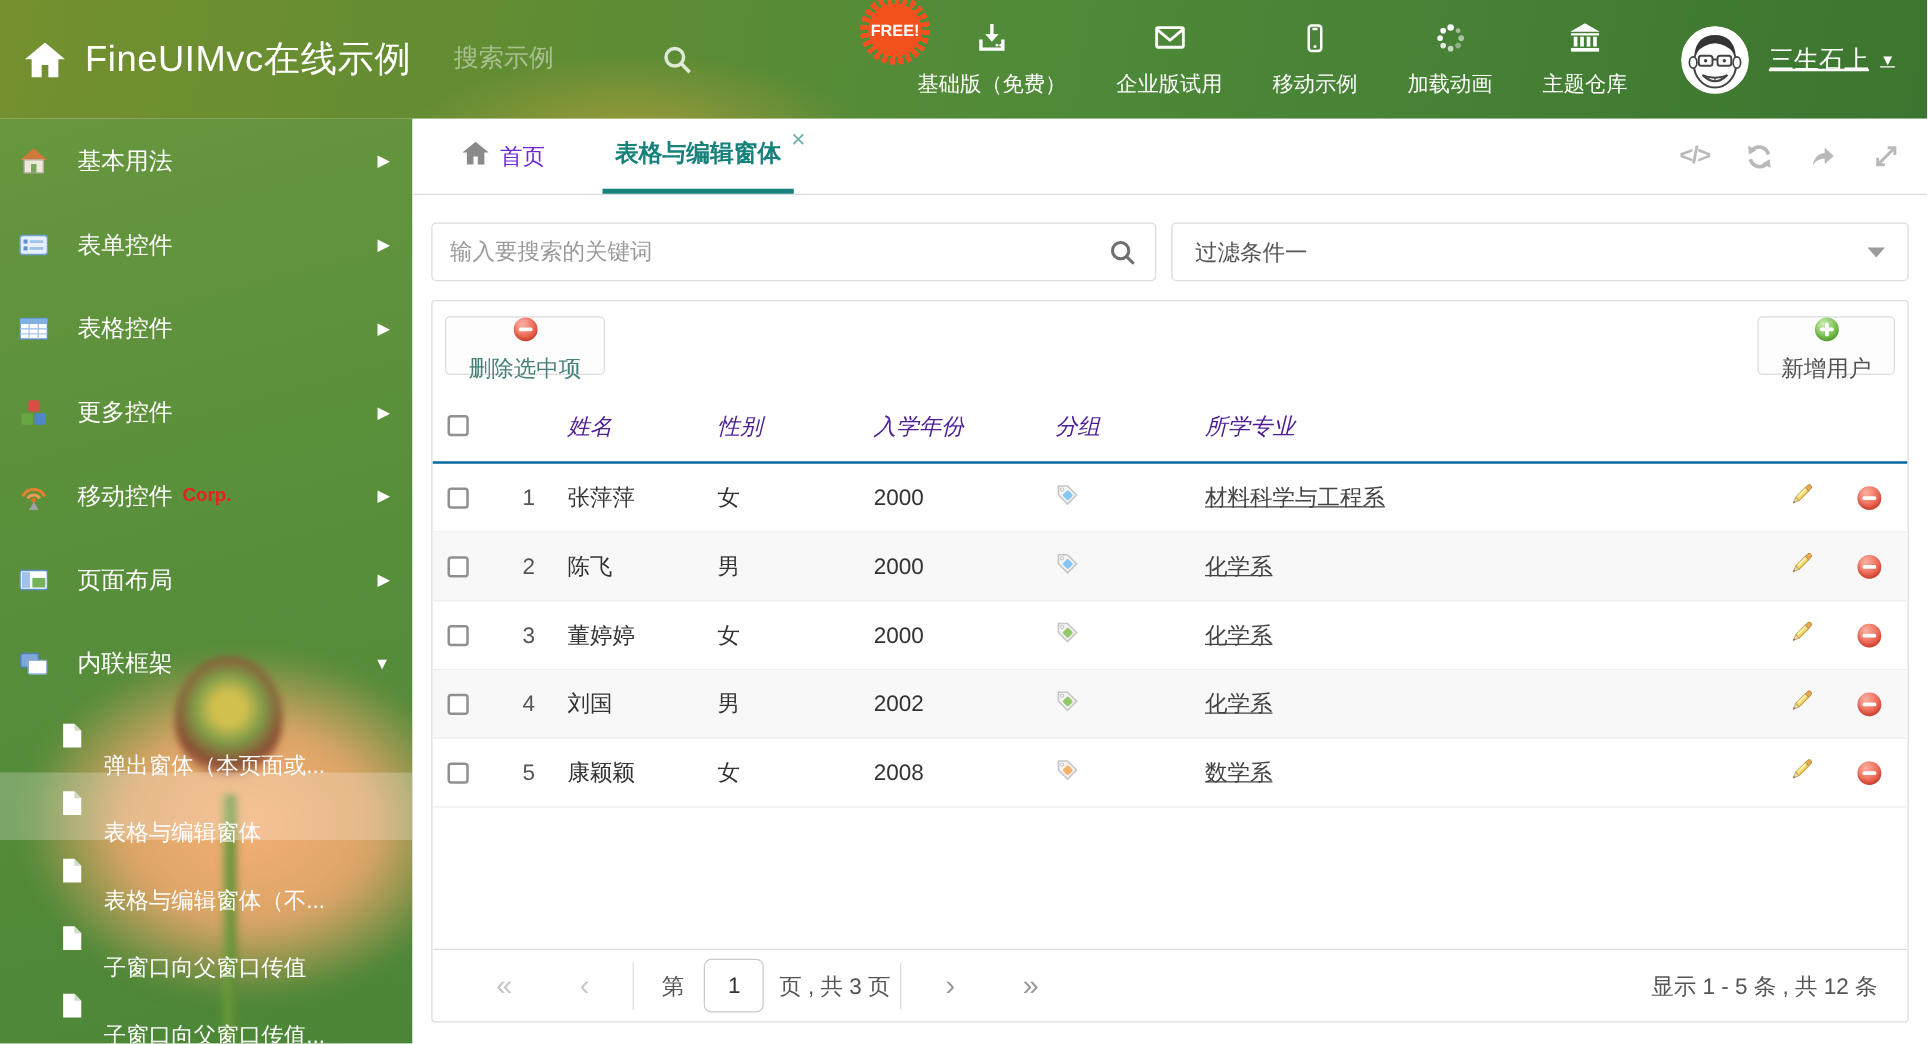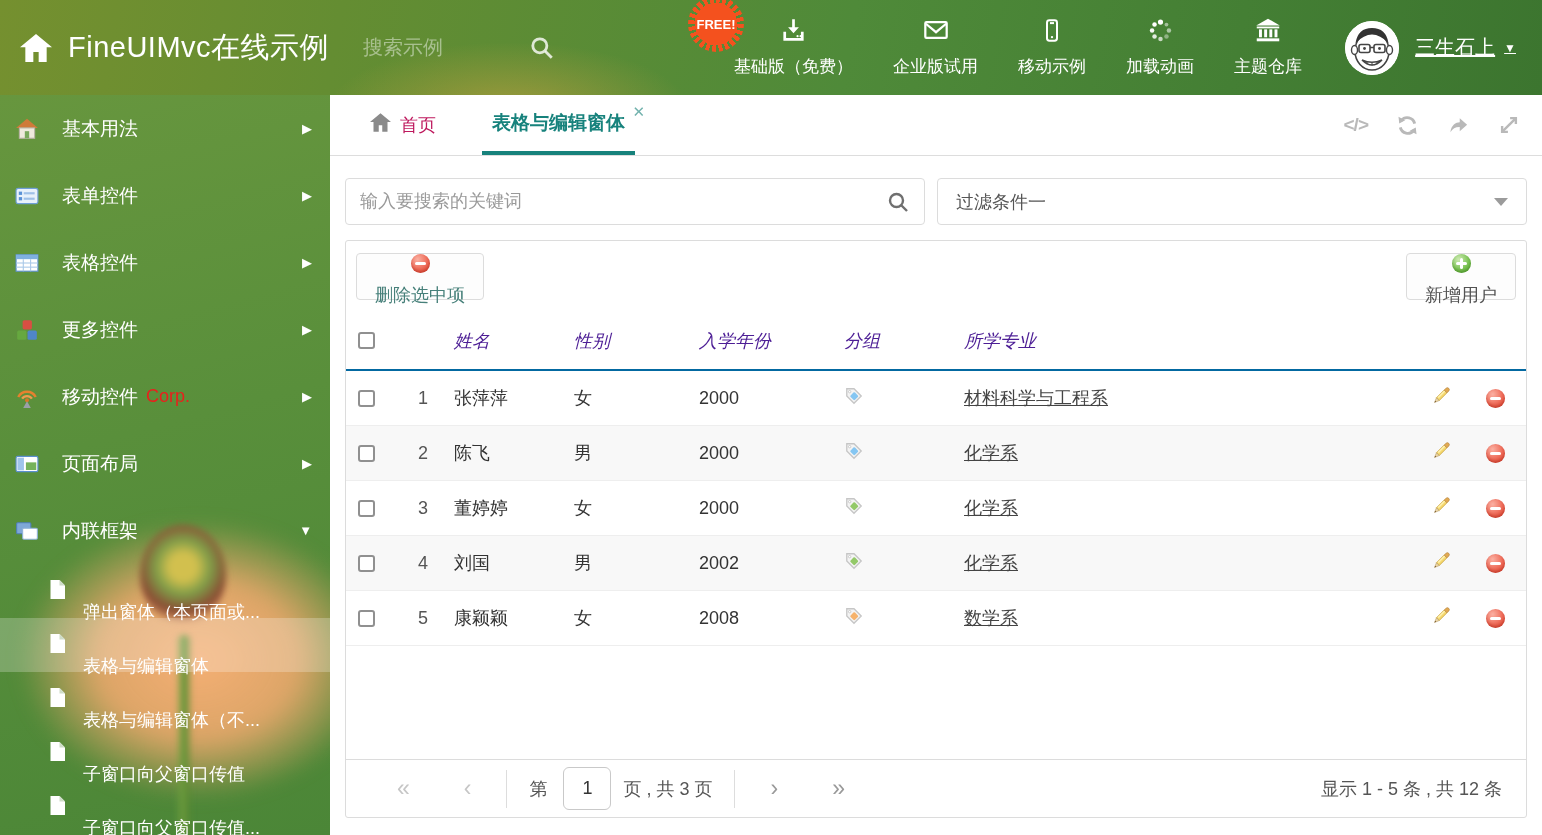--- a/index.html
+++ b/index.html
@@ -52,31 +52,31 @@
   .sb-bud { position:absolute; left:140px; top:430px; width:86px; height:100px; border-radius:50%;
     background:radial-gradient(circle at 50% 42%, #d2c04e 0 18%, #7f9c48 38%, #8a4a33 62%, rgba(138,74,51,0) 78%);
     filter:blur(3px); }
   .sb-stem { position:absolute; left:176px; top:540px; width:16px; height:200px; border-radius:8px;
     background:linear-gradient(90deg, rgba(90,130,50,0), #6f9e3e 40%, #5d8c33 60%, rgba(90,130,50,0));
     filter:blur(3px); }
   .menu { position:relative; z-index:2; }
   .menu-item { height:67px; display:flex; align-items:center; padding:0 18px 0 14px; color:#fff; cursor:pointer; }
   .menu-item .mi-icon { width:26px; display:flex; justify-content:center; }
   .menu-item .mi-label { margin-left:22px; font-size:19px; }
-  .mi-badge { color:#e8211d; font-size:18px; margin-left:8px; font-weight:normal; }
+  .mi-badge { color:#e8211d; font-size:15px; margin-left:8px; font-weight:bold; }
   .mi-arrow { margin-left:auto; font-size:13px; }
   .submenu-item { height:54px; display:flex; align-items:center; padding:0 12px 0 48px; color:#fff; cursor:pointer; }
   .submenu-item.selected { background:rgba(255,255,255,.24); }
   .submenu-item .smi-label { margin-left:16px; font-size:18px; white-space:nowrap; overflow:hidden;margin-top:41px; }
 
   
   .main { position:absolute; top:95px; left:330px; right:0; bottom:0; background:#fff; }
   .tabbar { position:relative; height:61px; border-bottom:1px solid #ddd; display:flex; align-items:stretch; padding-left:30px; }
   .tab { position:relative; display:flex; align-items:center; gap:9px; padding:0 10px; margin-right:36px;
-    font-size:18px; color:#be185d; cursor:pointer; }
+    font-size:18px; color:#6d28d9; cursor:pointer; }
   .tab.active { color:#17827c; font-weight:bold; font-size:19px; border-bottom:4px solid #17827c; }
   .tab-close { position:absolute; top:8px; right:-10px; color:#72b2ad; font-size:15px; font-weight:bold; cursor:pointer; }
   .tab-tools { position:absolute; right:22px; top:0; height:100%; display:flex; align-items:center; gap:28px; }
   .tool { color:#b9b9b9; cursor:pointer; display:flex; align-items:center; }
   .tool-code { font-size:19px; font-weight:bold; letter-spacing:-1px; }
 
   .content { padding:22px 15px 0 15px; }
   .filter-row { display:flex; gap:12px; margin-bottom:15px; }
   .search-box { width:580px; height:47px; border:1px solid #dcdcdc; border-radius:4px; background:#fff;
     display:flex; align-items:center; padding:0 14px; }
@@ -124,21 +124,21 @@
   .tag-icon[data-color="orange"] .tag-fill { fill:#f6b26b; }
   .grid-spacer { flex:1; }
 
   .pager { border-top:1px solid #dcdcdc; height:58px; display:flex; align-items:center; padding:0 24px; font-size:18px; color:#555; }
   .pg-btn { font-size:23px; padding:0 27px; color:#9a9a9a; cursor:pointer; user-select:none; }
   .pg-btn.disabled { color:#c6c6c6; }
   .pg-divider { width:1px; height:38px; background:#ddd; margin:0 8px; }
   .pg-label { margin:0 4px 0 14px; }
   .pg-input { width:48px; height:43px; border:1px solid #c9c9c9; border-radius:6px; text-align:center;
     font-size:18px; color:#333; margin:0 12px; outline:none; font-family:inherit; }
-  .pg-suffix { margin-right:14px; }
+  .pg-suffix { }
   .pg-summary { margin-left:auto; color:#555; }
 </style>
 </head>
 <body>
 
 <div class="page">
 
   <div class="header">
     <div class="header-left">
       <span class="logo-home">

